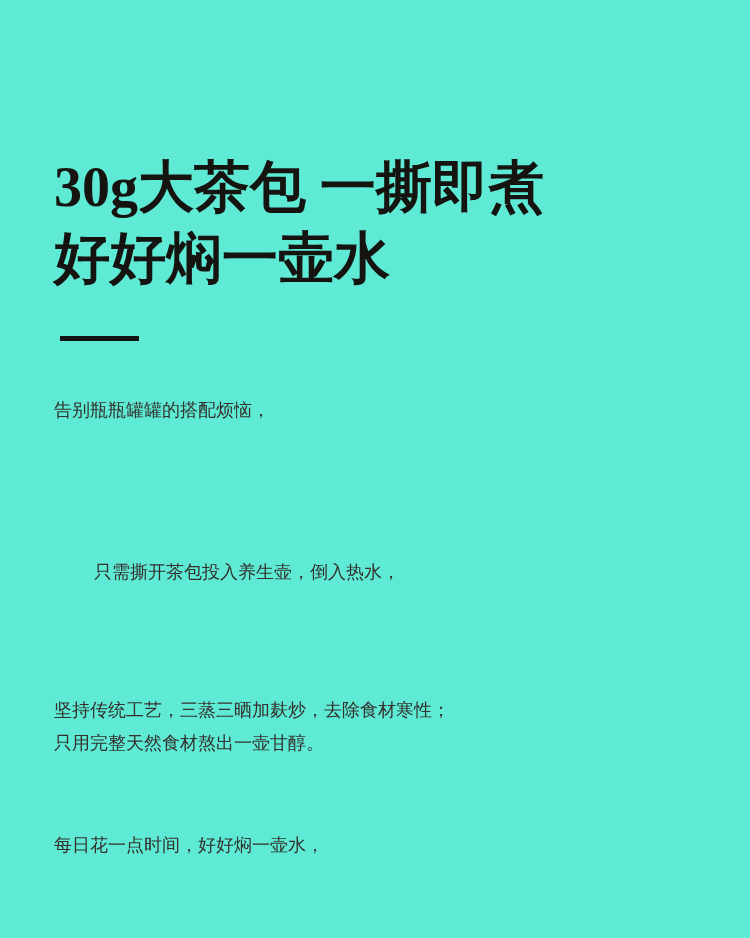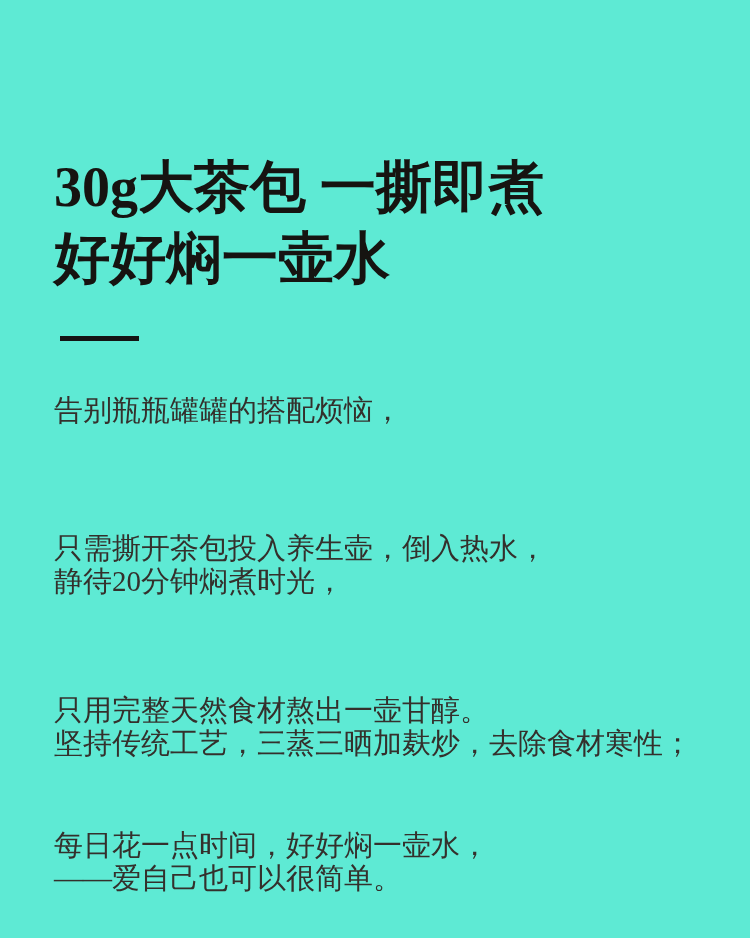--- a/index.html
+++ b/index.html
@@ -34,30 +34,30 @@
     top: 336px;
     left: 60px;
     width: 79px;
     height: 5px;
     background: #141414;
   }
   .paragraph {
     position: absolute;
     left: 54px;
     margin: 0;
-    font-size: 29px;
+    font-size: 18px;
     line-height: 33px;
     font-weight: 400;
     color: #34302C;
     white-space: nowrap;
   }
   .para-1 { top: 394px; }
-  .para-2 { top: 532px; }
+  .para-2 { top: 556px; margin-left: 40px; }
   .para-3 { top: 694px; }
-  .para-4 { top: 829px; }
+  .para-4 { top: 829px; text-align: center; }
   .para-line {
     display: block;
   }
 </style>
 </head>
 <body>
 
 <div class="screen">
 
   <h1 class="title">
@@ -66,26 +66,24 @@
   </h1>
 
   <div class="divider"></div>
 
   <p class="paragraph para-1">
     <span class="para-line">告别瓶瓶罐罐的搭配烦恼，</span>
   </p>
 
   <p class="paragraph para-2">
     <span class="para-line">只需撕开茶包投入养生壶，倒入热水，</span>
-    <span class="para-line">静待20分钟焖煮时光，</span>
   </p>
 
   <p class="paragraph para-3">
+    <span class="para-line">坚持传统工艺，三蒸三晒加麸炒，去除食材寒性；</span>
     <span class="para-line">只用完整天然食材熬出一壶甘醇。</span>
-    <span class="para-line">坚持传统工艺，三蒸三晒加麸炒，去除食材寒性；</span>
   </p>
 
   <p class="paragraph para-4">
     <span class="para-line">每日花一点时间，好好焖一壶水，</span>
-    <span class="para-line">——爱自己也可以很简单。</span>
   </p>
 
 </div>
 
 </body></html>

